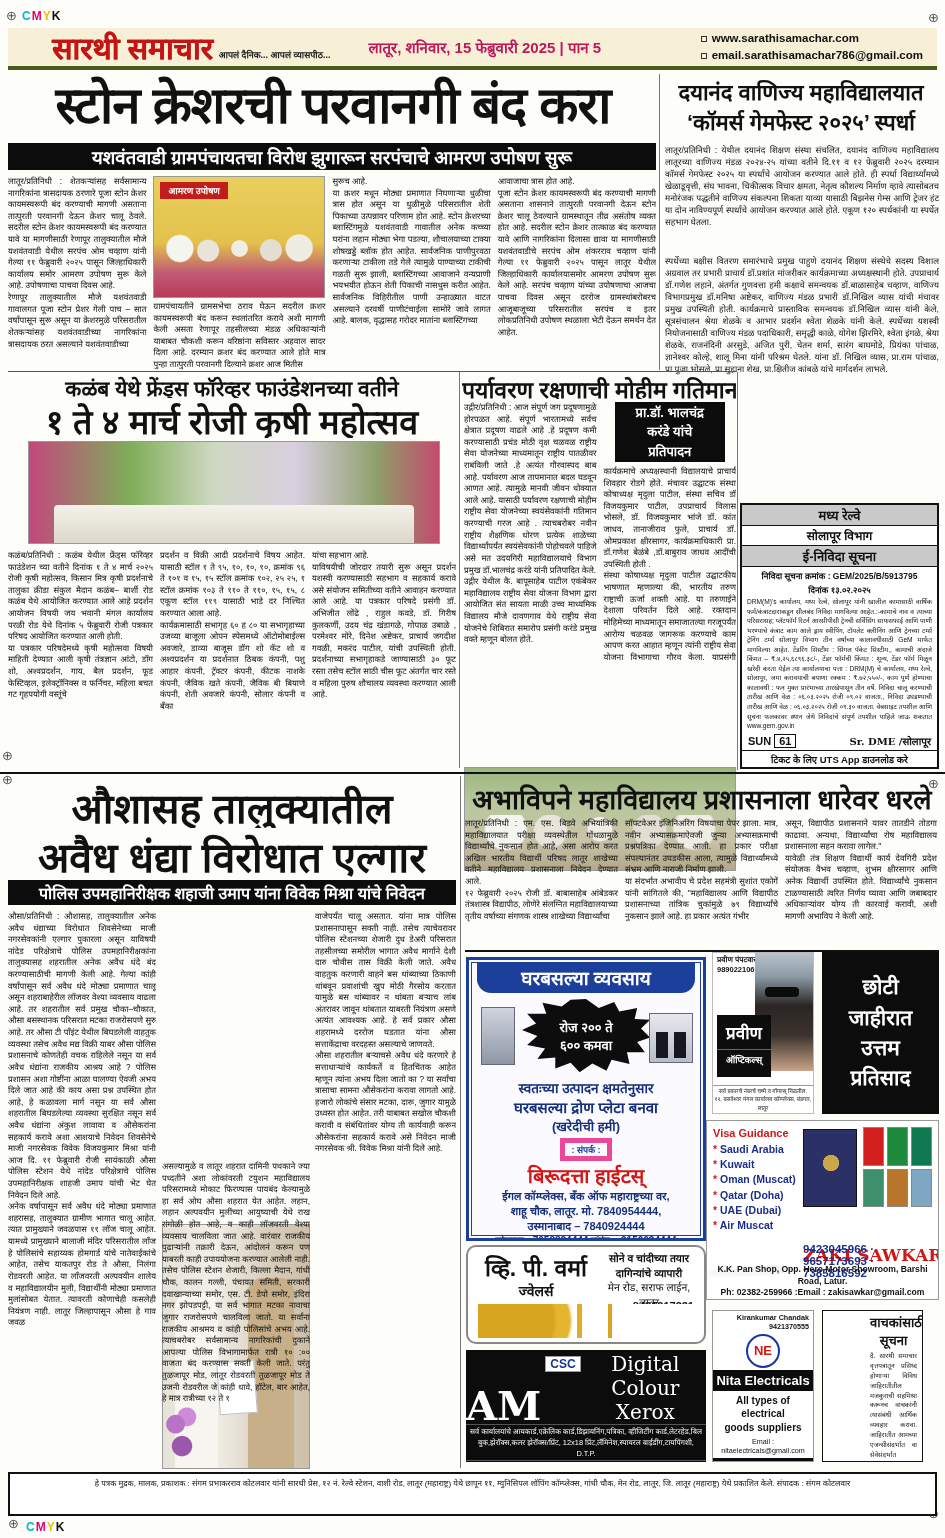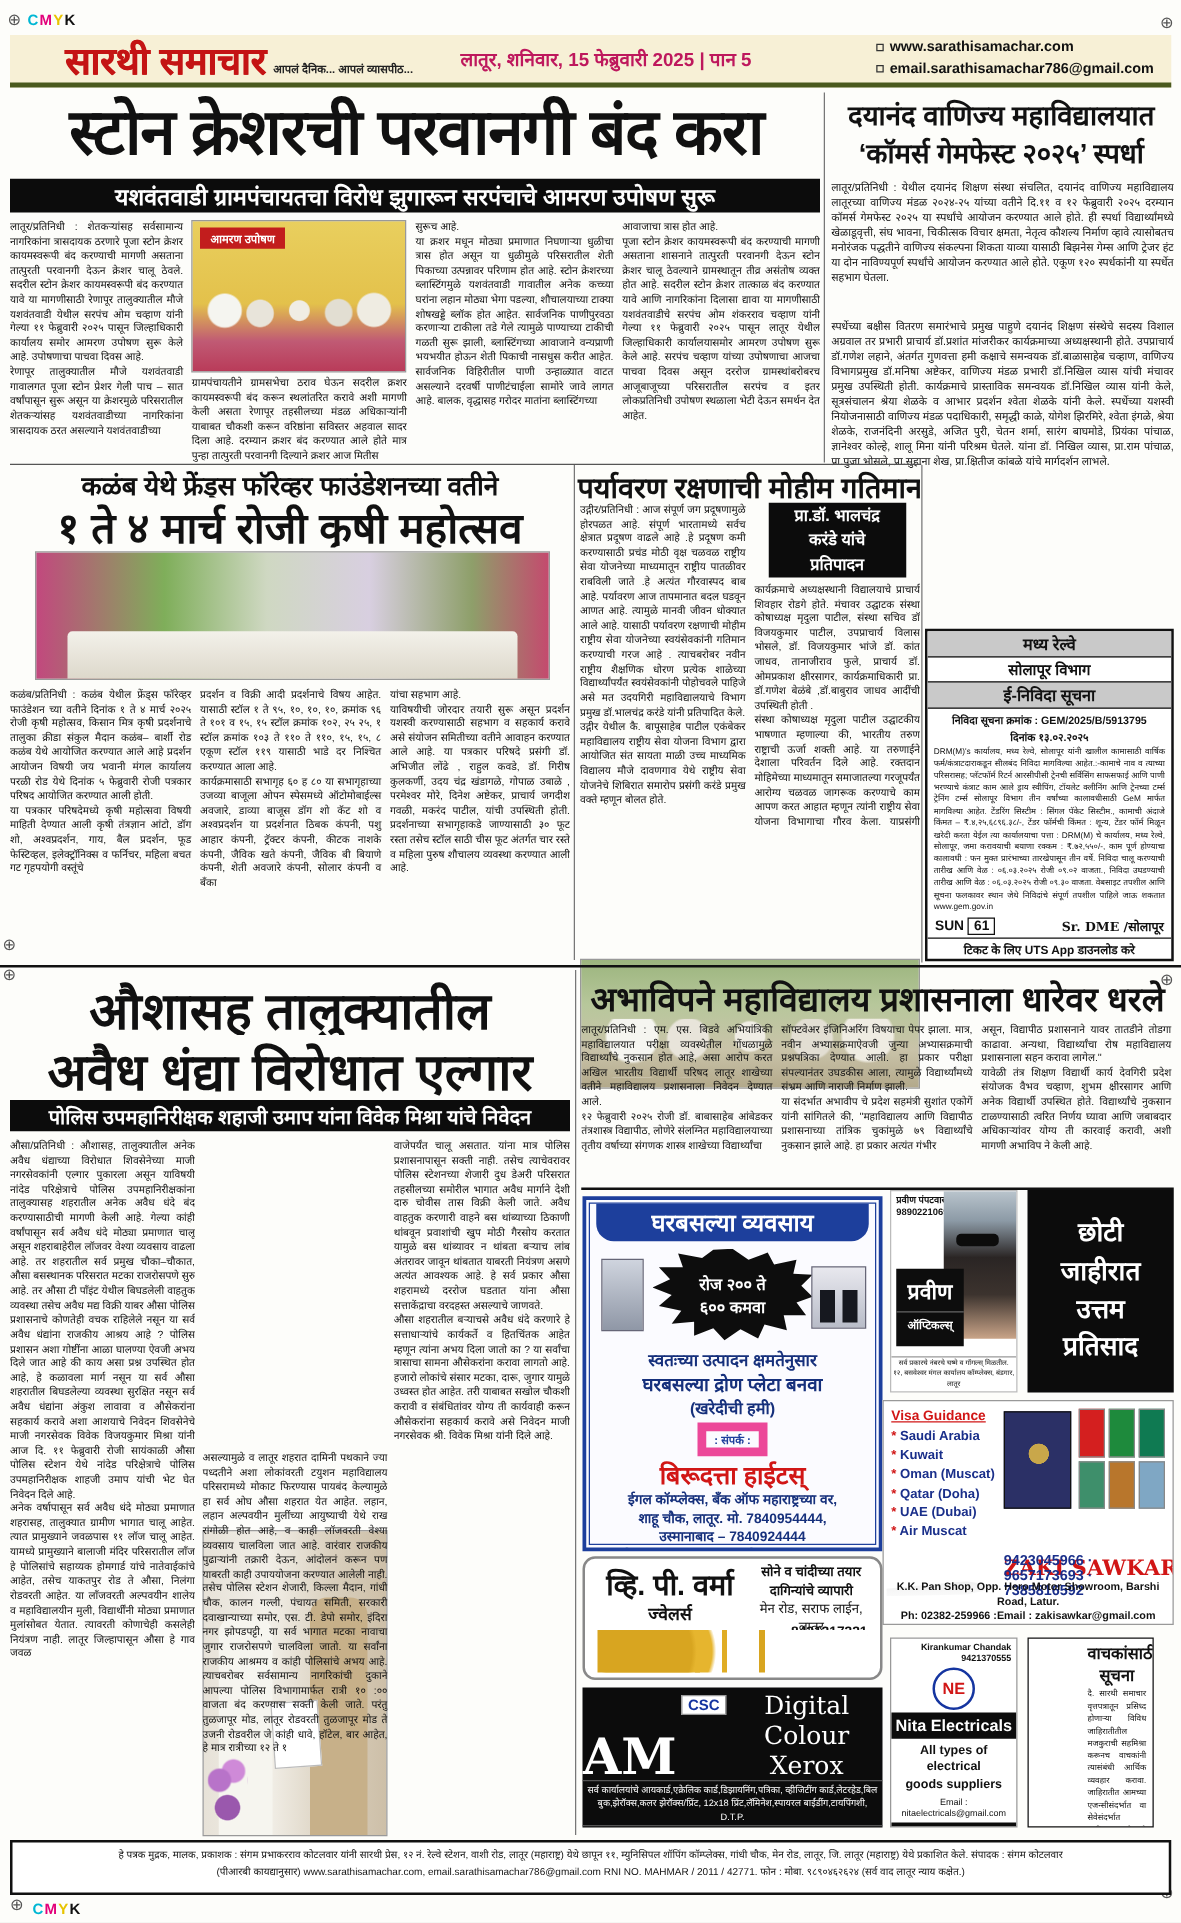--- a/index.html
+++ b/index.html
@@ -80,41 +80,41 @@
   .srdme { font-family:"DejaVu Serif",serif; font-weight:bold; font-size:10px; }
   .uts { border-top:1.5px solid #111; text-align:center; font-weight:900; font-size:9.5px; padding:2px 0; }
 
   
   .ad-ghar { border:3px solid #1d3f9c; outline:1px solid #1d3f9c; outline-offset:-6px; background:#fbfbff; text-align:center; }
   .ad-ghar .head { background:#1d3f9c; color:#fff; font-weight:900; font-size:19px; padding:2px 0; border-radius:0 0 14px 14px; margin:3px 8px 0; }
   .star { position:relative; width:128px; height:74px; margin:6px auto 2px; background:#0d0d0d; color:#fff; font-weight:900; font-size:13px; display:flex; align-items:center; justify-content:center; clip-path:polygon(50% 0,60% 12%,72% 4%,76% 17%,90% 12%,88% 27%,100% 28%,93% 40%,100% 52%,90% 58%,96% 72%,82% 72%,84% 88%,70% 82%,66% 97%,55% 87%,45% 99%,38% 86%,26% 94%,26% 79%,12% 81%,18% 67%,4% 62%,12% 50%,0 42%,11% 33%,4% 20%,19% 20%,16% 5%,31% 10%,38% 1%); }
   .ad-ghar .l1 { color:#16307c; font-weight:900; font-size:13.5px; }
   .ad-ghar .l2 { color:#16307c; font-weight:900; font-size:15px; }
   .ad-ghar .l3 { color:#16307c; font-weight:900; font-size:13px; }
-  .ad-ghar .sampark { display:inline-block; border:7px solid #ec4899; color:#1d3f9c; font-weight:bold; font-size:9px; padding:0 6px; margin-top:3px; }
+  .ad-ghar .sampark { display:inline-block; border:5px solid #ec4899; color:#1d3f9c; font-weight:bold; font-size:9px; padding:0 6px; margin-top:3px; }
   .ad-ghar .brand { color:#d11616; font-weight:900; font-size:20px; margin-top:1px; }
   .ad-ghar .addr { color:#16307c; font-weight:bold; font-size:11px; line-height:1.35; }
   .mach { position:absolute; width:34px; height:58px; background:linear-gradient(180deg,#cfd4de,#8f97a6); border:1px solid #667; }
   .mach2 { position:absolute; width:44px; height:50px; background:linear-gradient(180deg,#e8e8ee,#b8bcc8); border:1px solid #667; }
   .mach2:after { content:""; position:absolute; left:6px; top:18px; width:12px; height:26px; background:#16181f; box-shadow:18px 0 0 #16181f; }
 
   .ad-praveen { border:1px solid #bbb; background:#fff; }
   .pv-top { font-size:7.5px; font-weight:bold; padding:2px 0 0 4px; line-height:1.3; }
   .pv-model { position:absolute; right:0; top:0; width:58px; height:118px; background:linear-gradient(180deg,#b9c4cc 0%,#8c9aa6 20%,#2a2524 45%,#3c332e 70%,#c9a488 100%); }
   .pv-glasses { position:absolute; right:14px; top:34px; width:34px; height:10px; background:#0c0c0c; border-radius:4px; }
   .pv-black { position:absolute; left:4px; top:62px; width:54px; height:62px; background:#0d0d0d; color:#fff; text-align:center; }
   .pv-black .b1 { font-size:17px; font-weight:900; margin-top:6px; }
   .pv-black .b2 { font-size:9px; font-weight:bold; border-top:1px solid #666; margin-top:5px; padding-top:3px; }
   .pv-foot { position:absolute; left:0; right:0; bottom:0; font-size:5.6px; text-align:center; line-height:1.5; border-top:1px solid #999; padding:1px 0; }
 
   .ad-chhoti { background:#0c0c0c; color:#fff; display:flex; align-items:center; justify-content:center; text-align:center; font-weight:900; font-size:21px; line-height:1.45; }
 
   .ad-zaki { border:1px solid #999; background:#fff; }
   .zk-visa { position:absolute; left:6px; top:5px; width:86px; font-size:10.5px; font-weight:bold; color:#1a2f8a; line-height:1.45; }
-  .zk-visa .vg { color:#d11616; text-decoration:underline; font-size:11px; }
+  .zk-visa .vg { color:#d11616; font-size:11px; }
   .zk-visa i { color:#d11616; font-style:normal; }
   .zk-pass { position:absolute; left:96px; top:8px; width:54px; height:78px; background:#2b3066; border:1px solid #111; }
   .zk-pass:after { content:""; position:absolute; left:14px; top:18px; width:26px; height:30px; background:radial-gradient(circle,#c9a74a 0 40%,transparent 42%); }
   .zk-tiles { position:absolute; left:156px; top:6px; right:6px; height:80px; display:grid; grid-template-columns:1fr 1fr 1fr; gap:3px; }
   .zk-tiles div { border:1px solid #888; }
   .zk-brand { position:absolute; left:96px; bottom:34px; right:4px; color:#d11616; font-weight:900; font-size:17px; font-family:"DejaVu Serif",serif; white-space:nowrap; }
   .zk-phones { position:absolute; left:96px; bottom:20px; color:#1a2f8a; font-weight:900; font-size:11.5px; }
   .zk-addr { position:absolute; left:0; right:0; bottom:1px; text-align:center; font-weight:bold; font-size:8.6px; line-height:1.3; }
   .zk-plane { position:absolute; left:2px; bottom:16px; width:92px; height:30px; background:linear-gradient(180deg,#e8e8e8,#fff); clip-path:polygon(0 60%,70% 40%,100% 55%,70% 75%,0 80%); border-top:3px solid #c42020; }
 
@@ -382,16 +382,15 @@
 (M.S.) Ph. 02382-257290</div>
   </div>
 
   <div class="abs notice" style="left:822px;top:1310px;width:101px;height:152px;padding-left:47px;">
     <div class="nt">वाचकांसाठी सूचना</div>
     <div class="nb">दै. सारथी समाचार वृत्तपत्रातून प्रसिध्द होणाऱ्या विविध जाहिरातीतील मजकुराची सहमिश्रा करूनच वाचकांनी त्यासंबंधी आर्थिक व्यवहार करावा. जाहिरातीत आमच्या एजन्सीसंदर्भात वा सेवेसंदर्भात जाहिरातदार जे दावे करतात त्याची दै. सारथी समाचार वृत्तपत्र कोणतीही हमी घेत नाही. जाहिरातीतील मजकुरात आलेल्या दाव्यांची पुर्तता जाहिरातदाराकडून न झाल्यास त्याच्या परिणामाबद्दल दै. सारथी समाचारचे मुद्रक, प्रकाशक, संपादक व मालक हे जबाबदार राहणार नाहीत, याची कृपया वाचकांनी नोंद घ्यावी.</div>
   </div>
 
   <div class="abs footerbox" style="left:8px;top:1472px;width:929px;height:44px;">
     <div>हे पत्रक मुद्रक, मालक, प्रकाशक : संगम प्रभाकरराव कोटलवार यांनी सारथी प्रेस, १२ नं. रेल्वे स्टेशन, वाशी रोड, लातूर (महाराष्ट्र) येथे छापून ११, म्युनिसिपल शॉपिंग कॉम्प्लेक्स, गांधी चौक, मेन रोड, लातूर, जि. लातूर (महाराष्ट्र) येथे प्रकाशित केले. संपादक : संगम कोटलवार</div>
-    <div>(पीआरबी कायद्यानुसार) www.sarathisamachar.com, email.sarathisamachar786@gmail.com RNI NO. MAHMAR / 2011 / 42771. फोन : मोबा. ९८९०४६२६२४ (सर्व वाद लातूर न्याय कक्षेत.)</div>
   </div>
 
 </div>
 
 </body></html>

